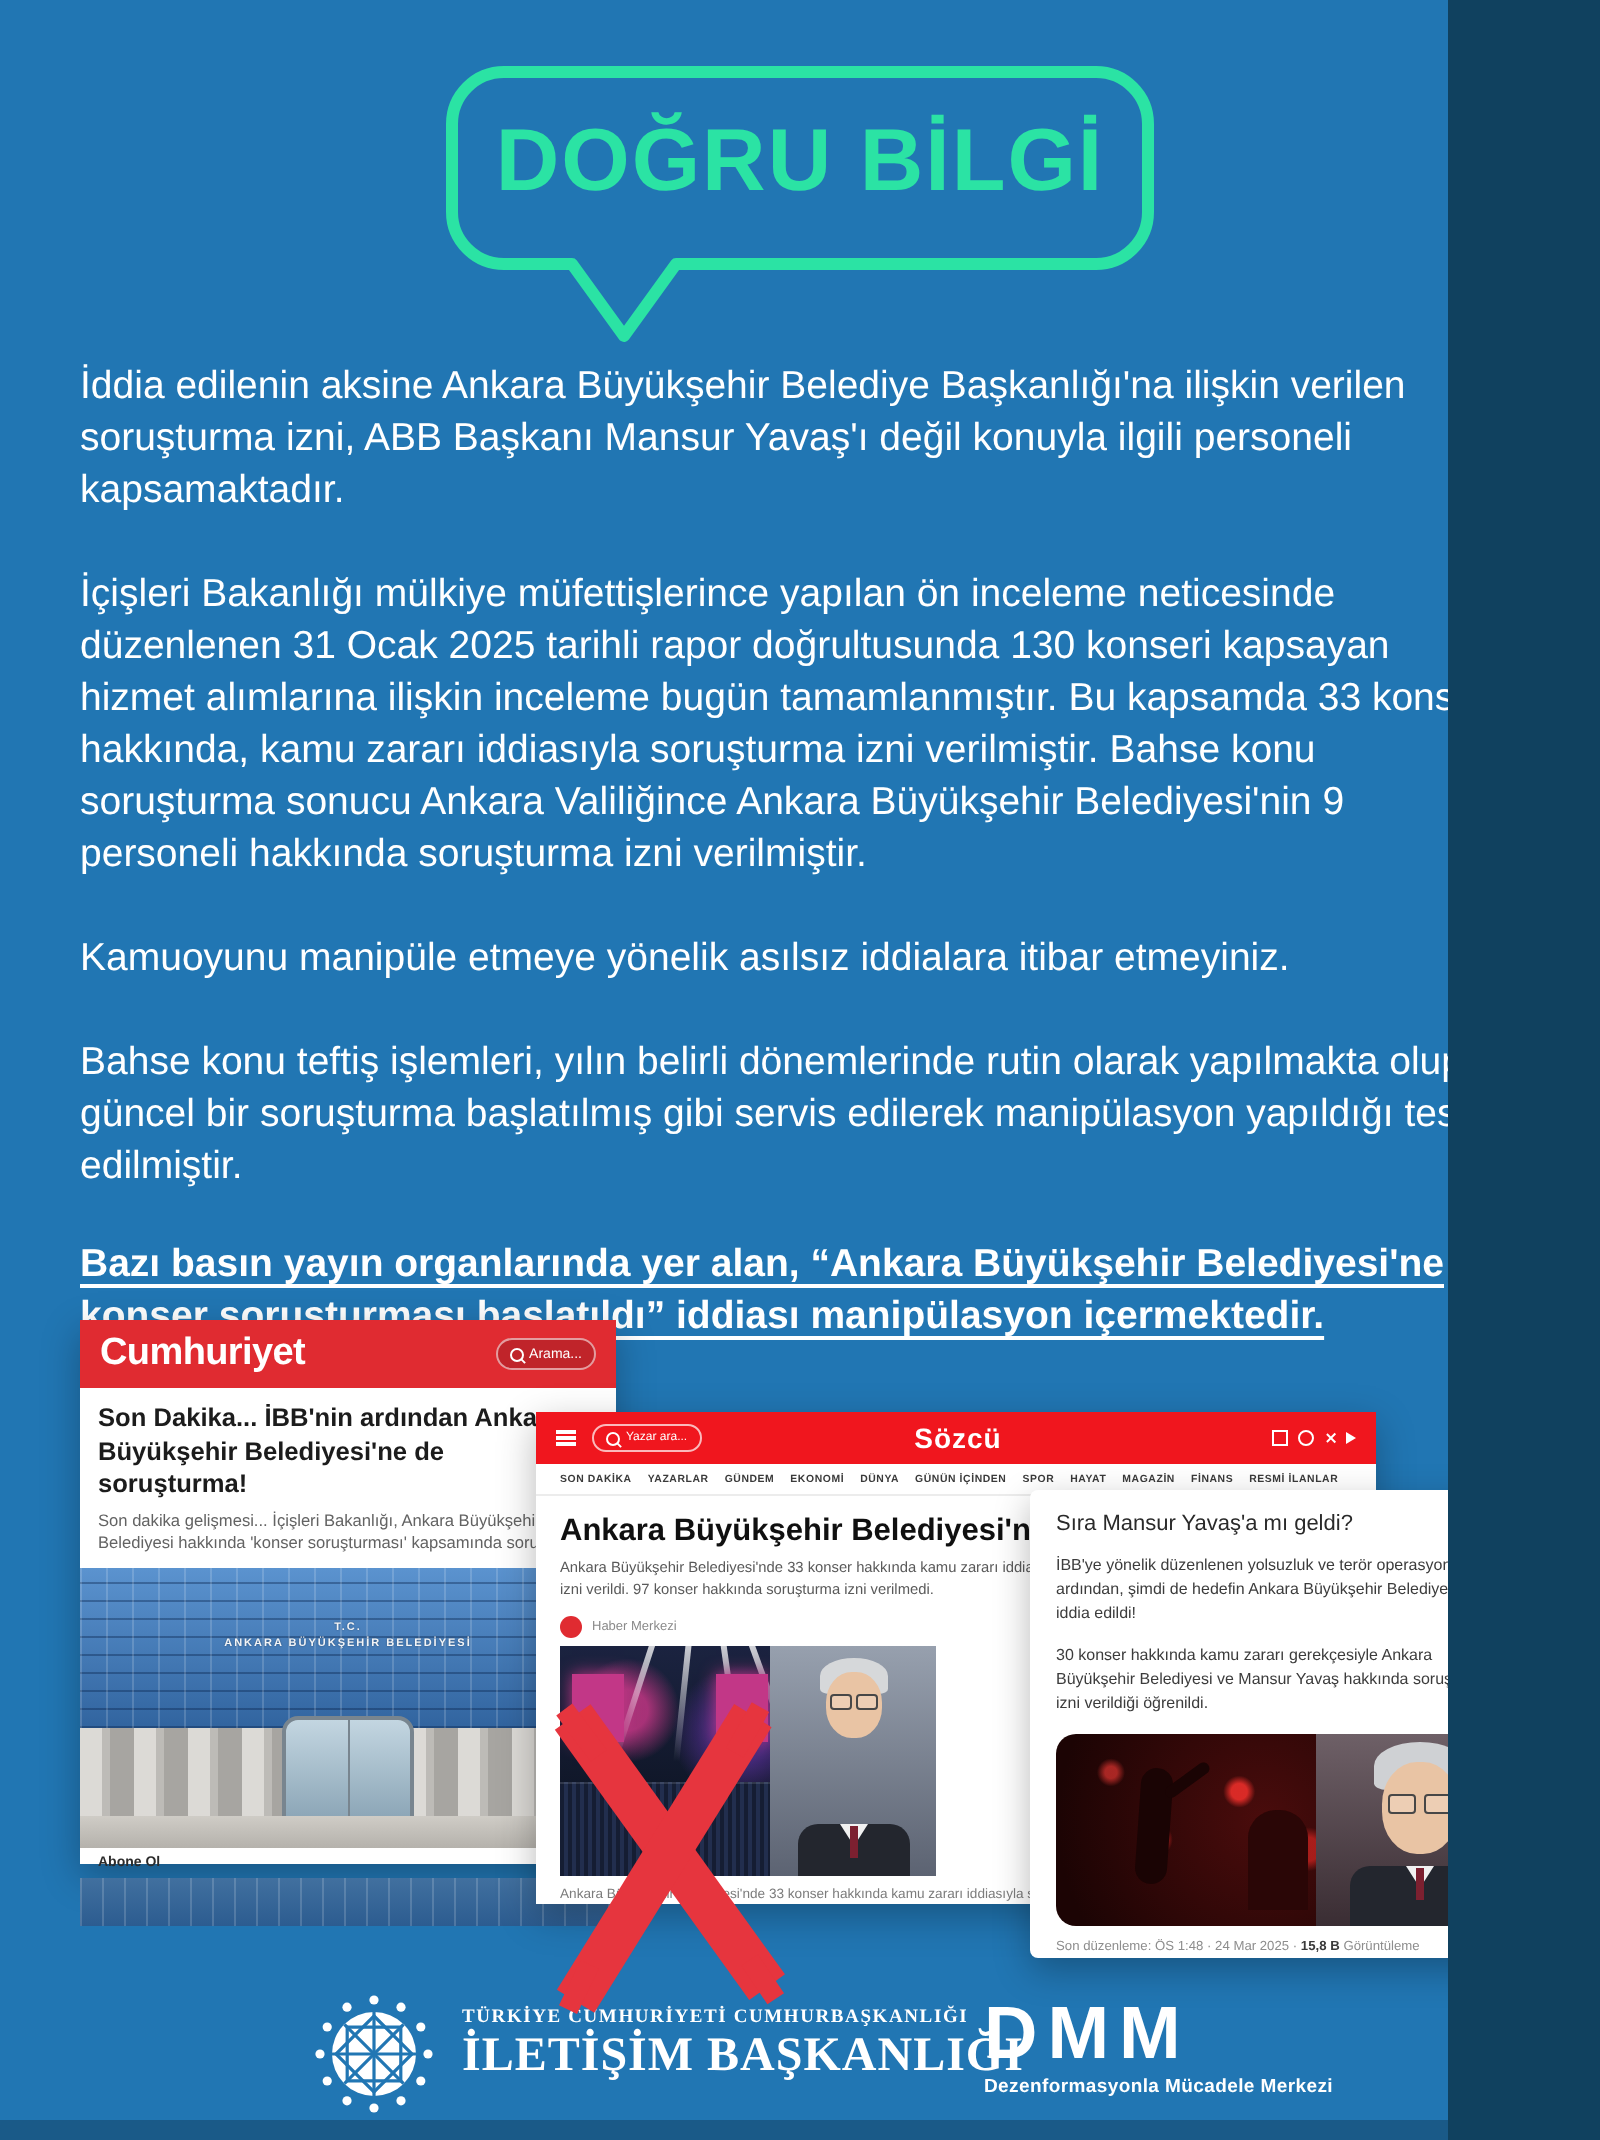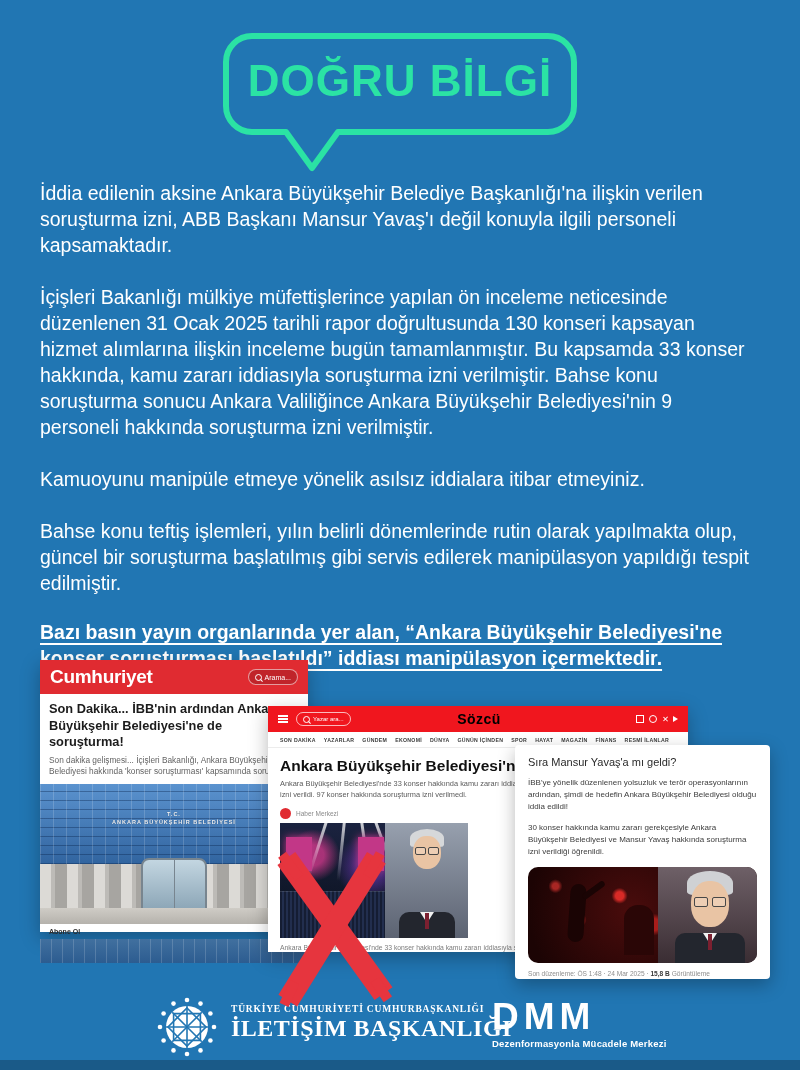--- a/index.html
+++ b/index.html
@@ -1,17 +1,17 @@
 <!DOCTYPE html>
 <html><head>
 <meta charset="utf-8">
 <style>
   html,body{margin:0;padding:0;background:#10415f;}
   #canvas{
-    position:relative;width:800px;height:1070px;overflow:hidden;
+    position:relative;width:724px;height:1070px;overflow:hidden;
     background:#2176b3;font-family:"Liberation Sans",sans-serif;
     -webkit-font-smoothing:antialiased;
   }
   
   .bubble-svg{position:absolute;left:218px;top:30px;}
   .bubble-text{
     position:absolute;left:228px;top:56px;width:344px;text-align:center;
     font-size:44px;font-weight:bold;letter-spacing:1px;color:#2be3a4;
   }
   
@@ -51,21 +51,21 @@
   .cum-strip{height:24px;
     background:
       repeating-linear-gradient(90deg, rgba(255,255,255,.16) 0 1px, transparent 1px 11px),
       linear-gradient(180deg,#41709f,#2c5c90);}
   
   .card-soz{left:268px;top:706px;width:420px;height:246px;z-index:2;}
   .soz-bar{height:26px;background:#f0161e;display:flex;align-items:center;padding:0 10px;position:relative;}
   .burger{width:10px;height:2px;background:#fff;box-shadow:0 3px 0 #fff,0 -3px 0 #fff;margin-right:8px;}
   .soz-pill{display:flex;align-items:center;gap:3px;border:1px solid rgba(255,255,255,.7);border-radius:8px;height:12px;
     padding:0 6px;color:#fff;font-size:6px;}
-  .soz-logo{position:absolute;left:2px;right:0;text-align:center;color:#000000;font-weight:800;font-size:14px;letter-spacing:.5px;}
+  .soz-logo{position:absolute;left:2px;right:0;text-align:center;color:#ffffff;font-weight:800;font-size:14px;letter-spacing:.5px;}
   .soz-icons{margin-left:auto;display:flex;gap:5px;align-items:center;z-index:1;}
   .sic{width:6px;height:6px;border:1px solid #fff;display:inline-block;}
   .sic.round{border-radius:50%;}
   .sic.cross{border:none;position:relative;}
   .sic.cross::before,.sic.cross::after{content:"";position:absolute;left:2.5px;top:0;width:1.4px;height:6px;background:#fff;}
   .sic.cross::before{transform:rotate(45deg);} .sic.cross::after{transform:rotate(-45deg);}
   .sic.play{border:none;width:0;height:0;border-left:5px solid #fff;border-top:3px solid transparent;border-bottom:3px solid transparent;}
   .soz-nav{height:15px;background:#fff;border-bottom:1px solid #ececec;display:flex;align-items:center;gap:8px;
     padding:0 12px;overflow:hidden;white-space:nowrap;}
   .soz-nav span{font-size:5.2px;font-weight:bold;color:#3a3a3a;letter-spacing:.3px;}

